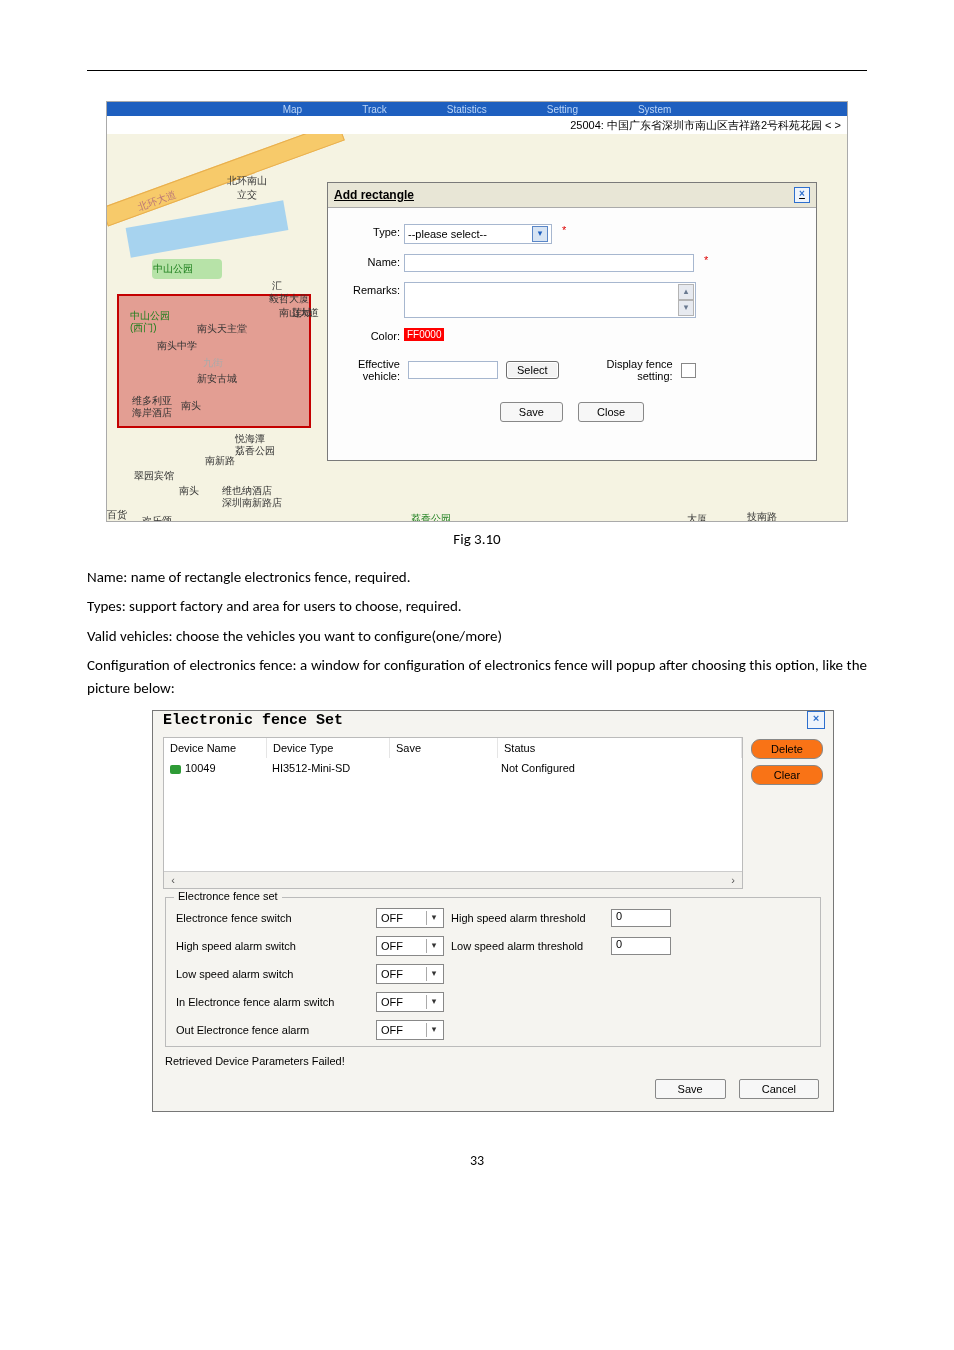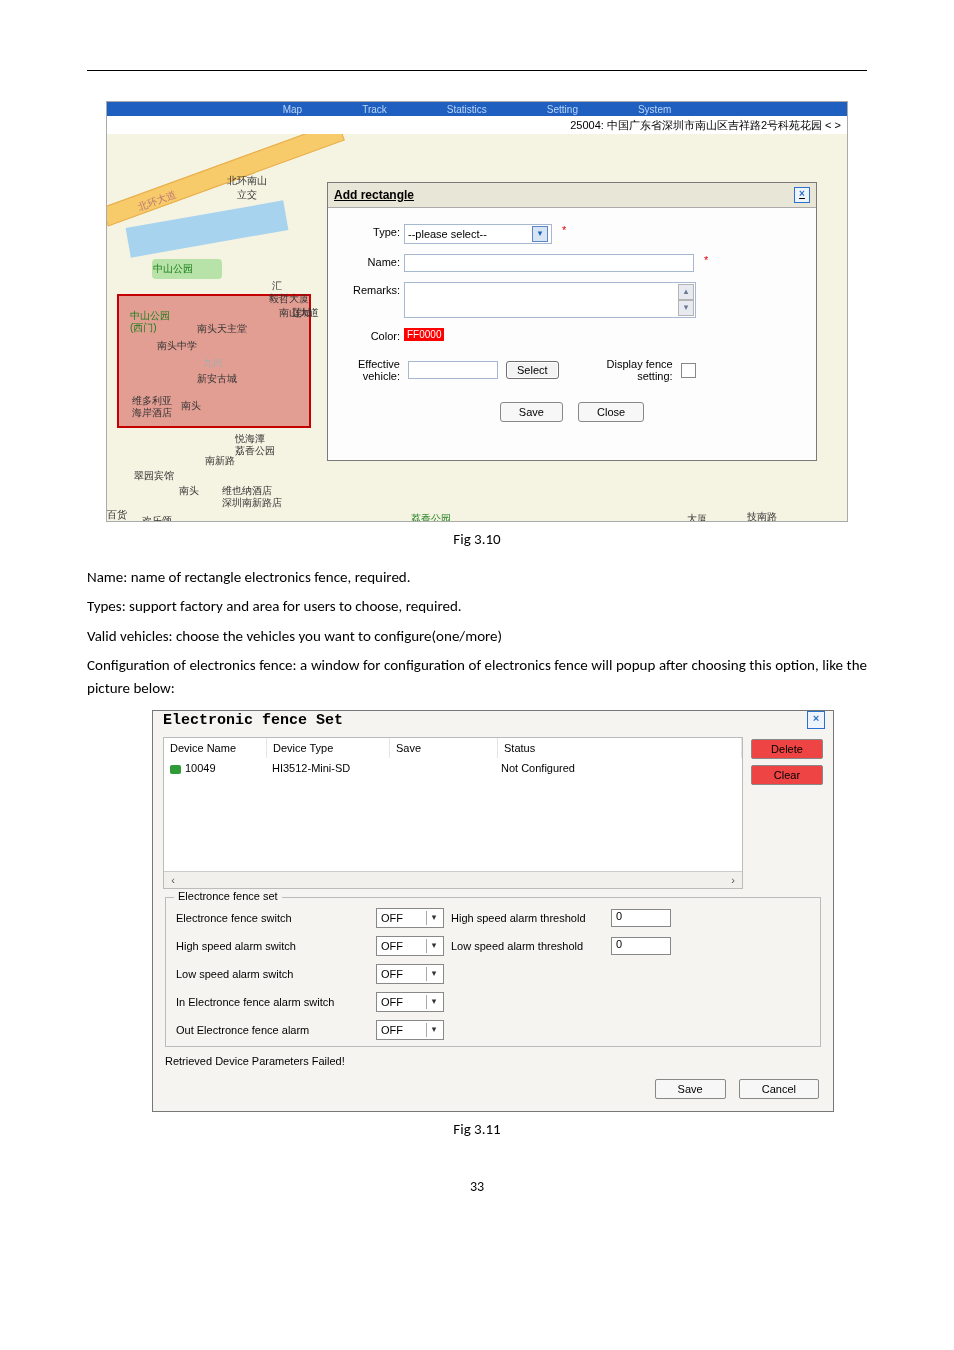--- a/index.html
+++ b/index.html
@@ -147,21 +147,21 @@
   .efs-table{ flex:1; border:1px solid #bbb; background:#fff; height:150px; display:flex; flex-direction:column;}
   .efs-thead{ display:flex; font-size:11px; }
   .efs-thead .cell{ padding:4px 6px; border-right:1px solid #e5e5e5;}
   .c1{width:90px;} .c2{width:110px;} .c3{width:95px;} .c4{flex:1;}
   .efs-tbody{ flex:1; display:flex; font-size:11px;}
   .efs-tbody .cell{ padding:4px 6px;}
   .devicon{ display:inline-block; width:11px; height:9px; background:#2e9b36; border-radius:2px; margin-right:4px; vertical-align:middle;}
   .efs-scroll{ display:flex; justify-content:space-between; border-top:1px solid #ccc; background:#f1f0ec; height:16px; align-items:center; padding:0 2px;}
   .efs-scroll span{ display:inline-block; width:14px; text-align:center; color:#555; font-size:11px;}
   .efs-side{ width:72px; display:flex; flex-direction:column; gap:6px; padding-top:2px;}
-  .sidebtn{ border:1px solid #888; background:#ef4444; text-align:center; padding:3px 0; border-radius:2px;}
+  .sidebtn{ border:1px solid #888; background:#f97316; text-align:center; padding:3px 0; border-radius:9px;}
 
   .group{
     margin:4px 12px 6px 12px;
     border:1px solid #bbb;
     padding:10px 10px 6px 10px;
     position:relative;
   }
   .group-title{
     position:absolute; top:-8px; left:8px; background:#f5f4f0; padding:0 4px; font-size:11px;
   }
@@ -365,16 +365,15 @@
           <div></div>
       </div>
     </div>
 
     <div class="status-line">Retrieved Device Parameters Failed!</div>
     <div class="efs-foot">
       <span class="efbtn">Save</span>
       <span class="efbtn">Cancel</span>
     </div>
   </div>
-  <div class="figcap">Fig 3.11</div>
 
   <div class="pagenum">33</div>
 </div>
 
 </body></html>

